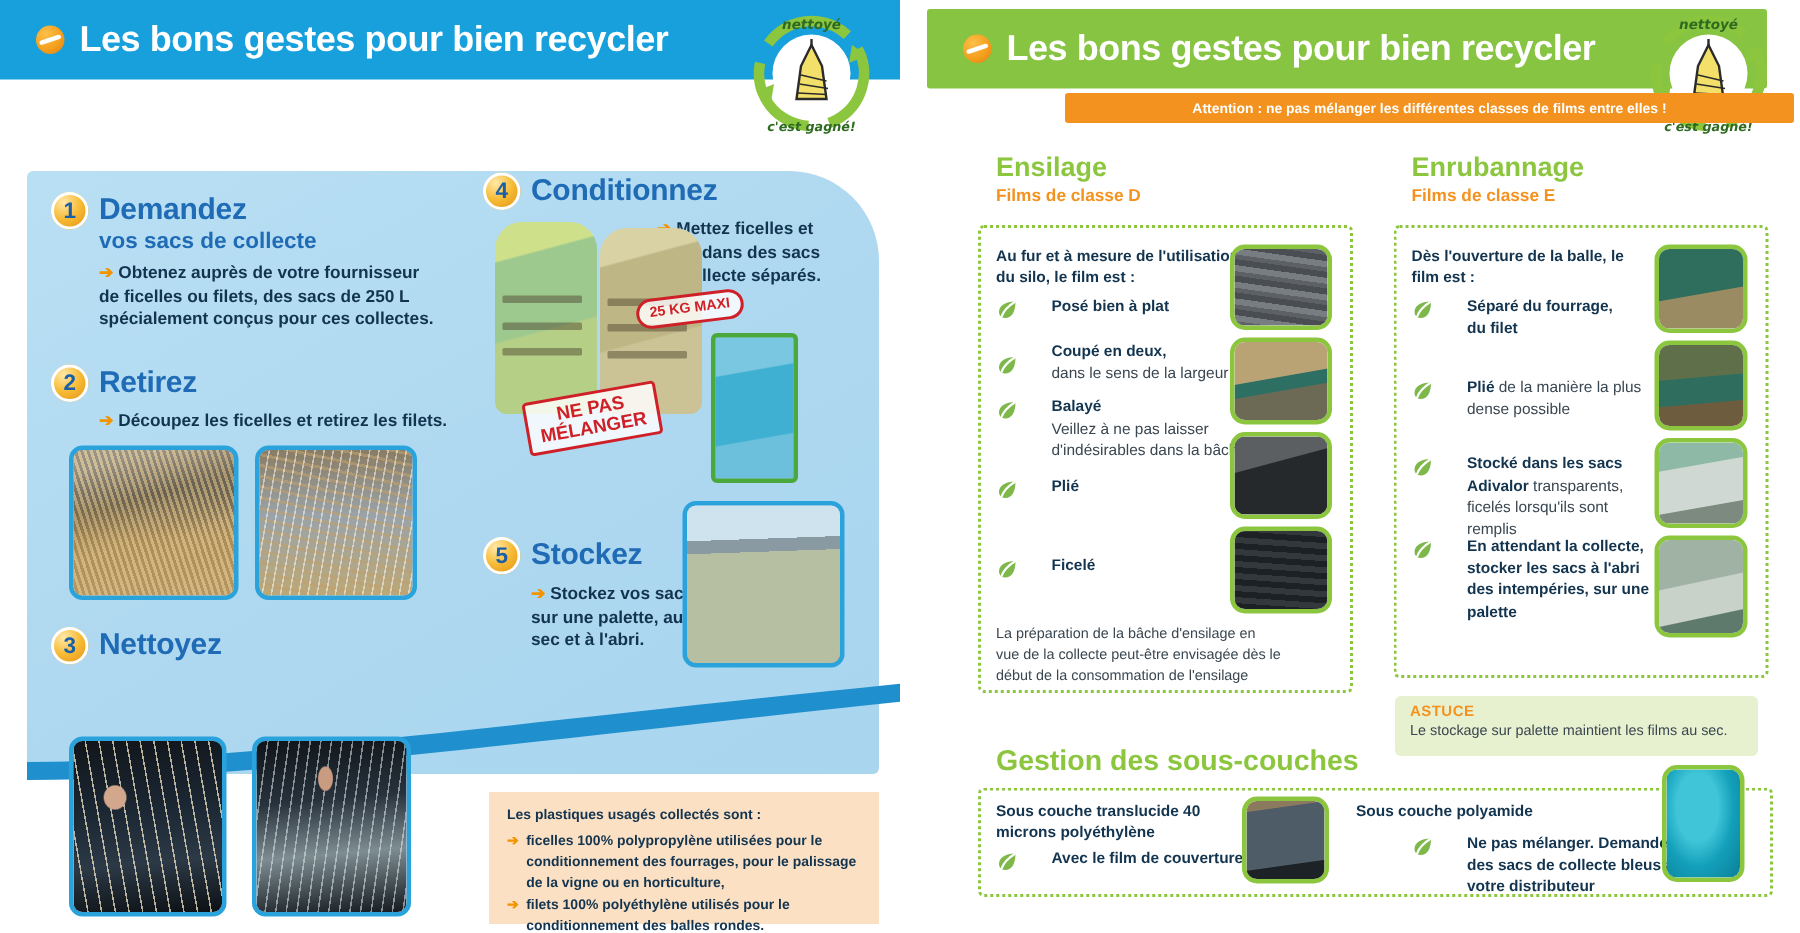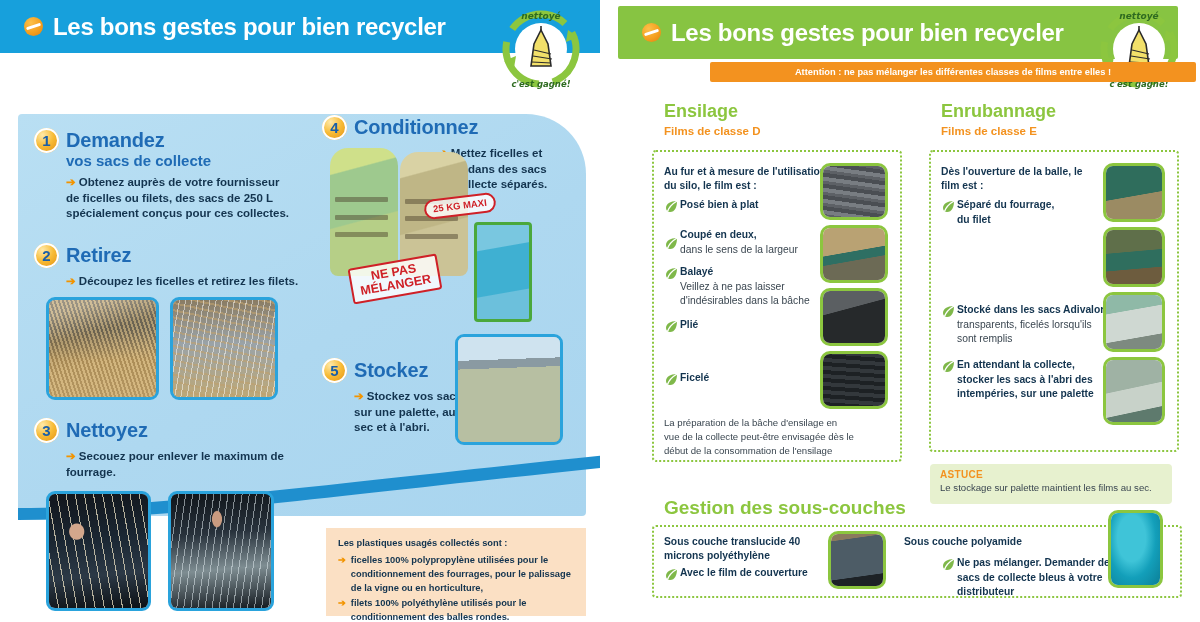--- a/index.html
+++ b/index.html
@@ -141,21 +141,21 @@
     background:#f3921f; color:#fff; font-size: 9.3px; font-weight:bold;
     display:flex; align-items:center; justify-content:center; border-radius: 2px;
   }
   .sec-title { position:absolute; color:#8cc63f; font-size: 18px; font-weight:bold; }
   .sec-sub   { position:absolute; color:#f3921f; font-size: 11.5px; font-weight:bold; }
 
   .dotbox {
     position:absolute; border: 2px dotted #8cc63f; border-radius: 4px; background:#fff;
   }
   .r-lead { position:absolute; color:#13344f; font-size: 10.3px; font-weight:bold; line-height:1.4; }
-  .r-item { position:absolute; display:flex; gap:1px; }
+  .r-item { position:absolute; display:flex; gap:22px; }
   .leaf {
     width: 15px; height: 15px; flex:0 0 auto; position:relative; margin-top:1px;
   }
   .leaf svg { width:15px; height:15px; display:block; }
   .r-txt { color:#13344f; font-size: 10.3px; line-height:1.42; }
   .r-txt b { font-weight:bold; }
   .r-txt .lt { font-weight: normal; color:#3a4650; }
   .r-foot { position:absolute; color:#3a4650; font-size: 9.6px; line-height:1.48; }
 
   .gphoto { position:absolute; border: 3px solid #8cc63f; border-radius: 10px; overflow:hidden; }
@@ -227,24 +227,20 @@
     </div>
     <div class="photo" style="left:170px; top:297px; width:108px; height:103px;">
       <div class="ph-inner tex-net"></div>
     </div>
 
     <div class="step" style="left:34px; top:418px; width:290px;">
       <div class="step-head">
         <span class="num">3</span>
         <span class="step-title">Nettoyez</span>
       </div>
-      <div class="step-body">
-        <span class="arrow-or">➔</span>
-        <span>Secouez pour enlever le maximum de fourrage.</span>
-      </div>
     </div>
     <div class="photo" style="left:46px; top:491px; width:105px; height:120px;">
       <div class="ph-inner tex-worker1"></div>
     </div>
     <div class="photo" style="left:168px; top:491px; width:106px; height:120px;">
       <div class="ph-inner tex-worker2"></div>
     </div>
 
     <div class="step" style="left:322px; top:115px; width:240px;">
       <div class="step-head">
@@ -428,20 +424,31 @@
           <path d="M13 2C6 2 2 5 2 9c0 2 1.5 4 4 4 5 0 7-5 7-11z" fill="#7fb84a"></path>
           <path d="M13 2C8 5 5 8 3.5 12.5" stroke="#ffffff" stroke-width="1.4" fill="none"></path>
         </svg>
     </span>
     <span class="r-txt">
       <b>Séparé du fourrage,</b><br>
       <b>du filet</b>
     </span>
   </div>
 
+  <div class="r-item" style="left:941px; top:252px; width:160px;">
+    <span class="leaf">
+      <svg viewBox="0 0 15 15">
+          <path d="M13 2C6 2 2 5 2 9c0 2 1.5 4 4 4 5 0 7-5 7-11z" fill="#7fb84a"></path>
+          <path d="M13 2C8 5 5 8 3.5 12.5" stroke="#ffffff" stroke-width="1.4" fill="none"></path>
+        </svg>
+    </span>
+    <span class="r-txt">
+      <b>Plié</b><span class="lt"> de la manière la plus dense possible</span>
+    </span>
+  </div>
 
   <div class="r-item" style="left:941px; top:303px; width:165px;">
     <span class="leaf">
       <svg viewBox="0 0 15 15">
           <path d="M13 2C6 2 2 5 2 9c0 2 1.5 4 4 4 5 0 7-5 7-11z" fill="#7fb84a"></path>
           <path d="M13 2C8 5 5 8 3.5 12.5" stroke="#ffffff" stroke-width="1.4" fill="none"></path>
         </svg>
     </span>
     <span class="r-txt">
       <b>Stocké dans les sacs Adivalor</b><span class="lt"> transparents, ficelés lorsqu'ils sont remplis</span>

